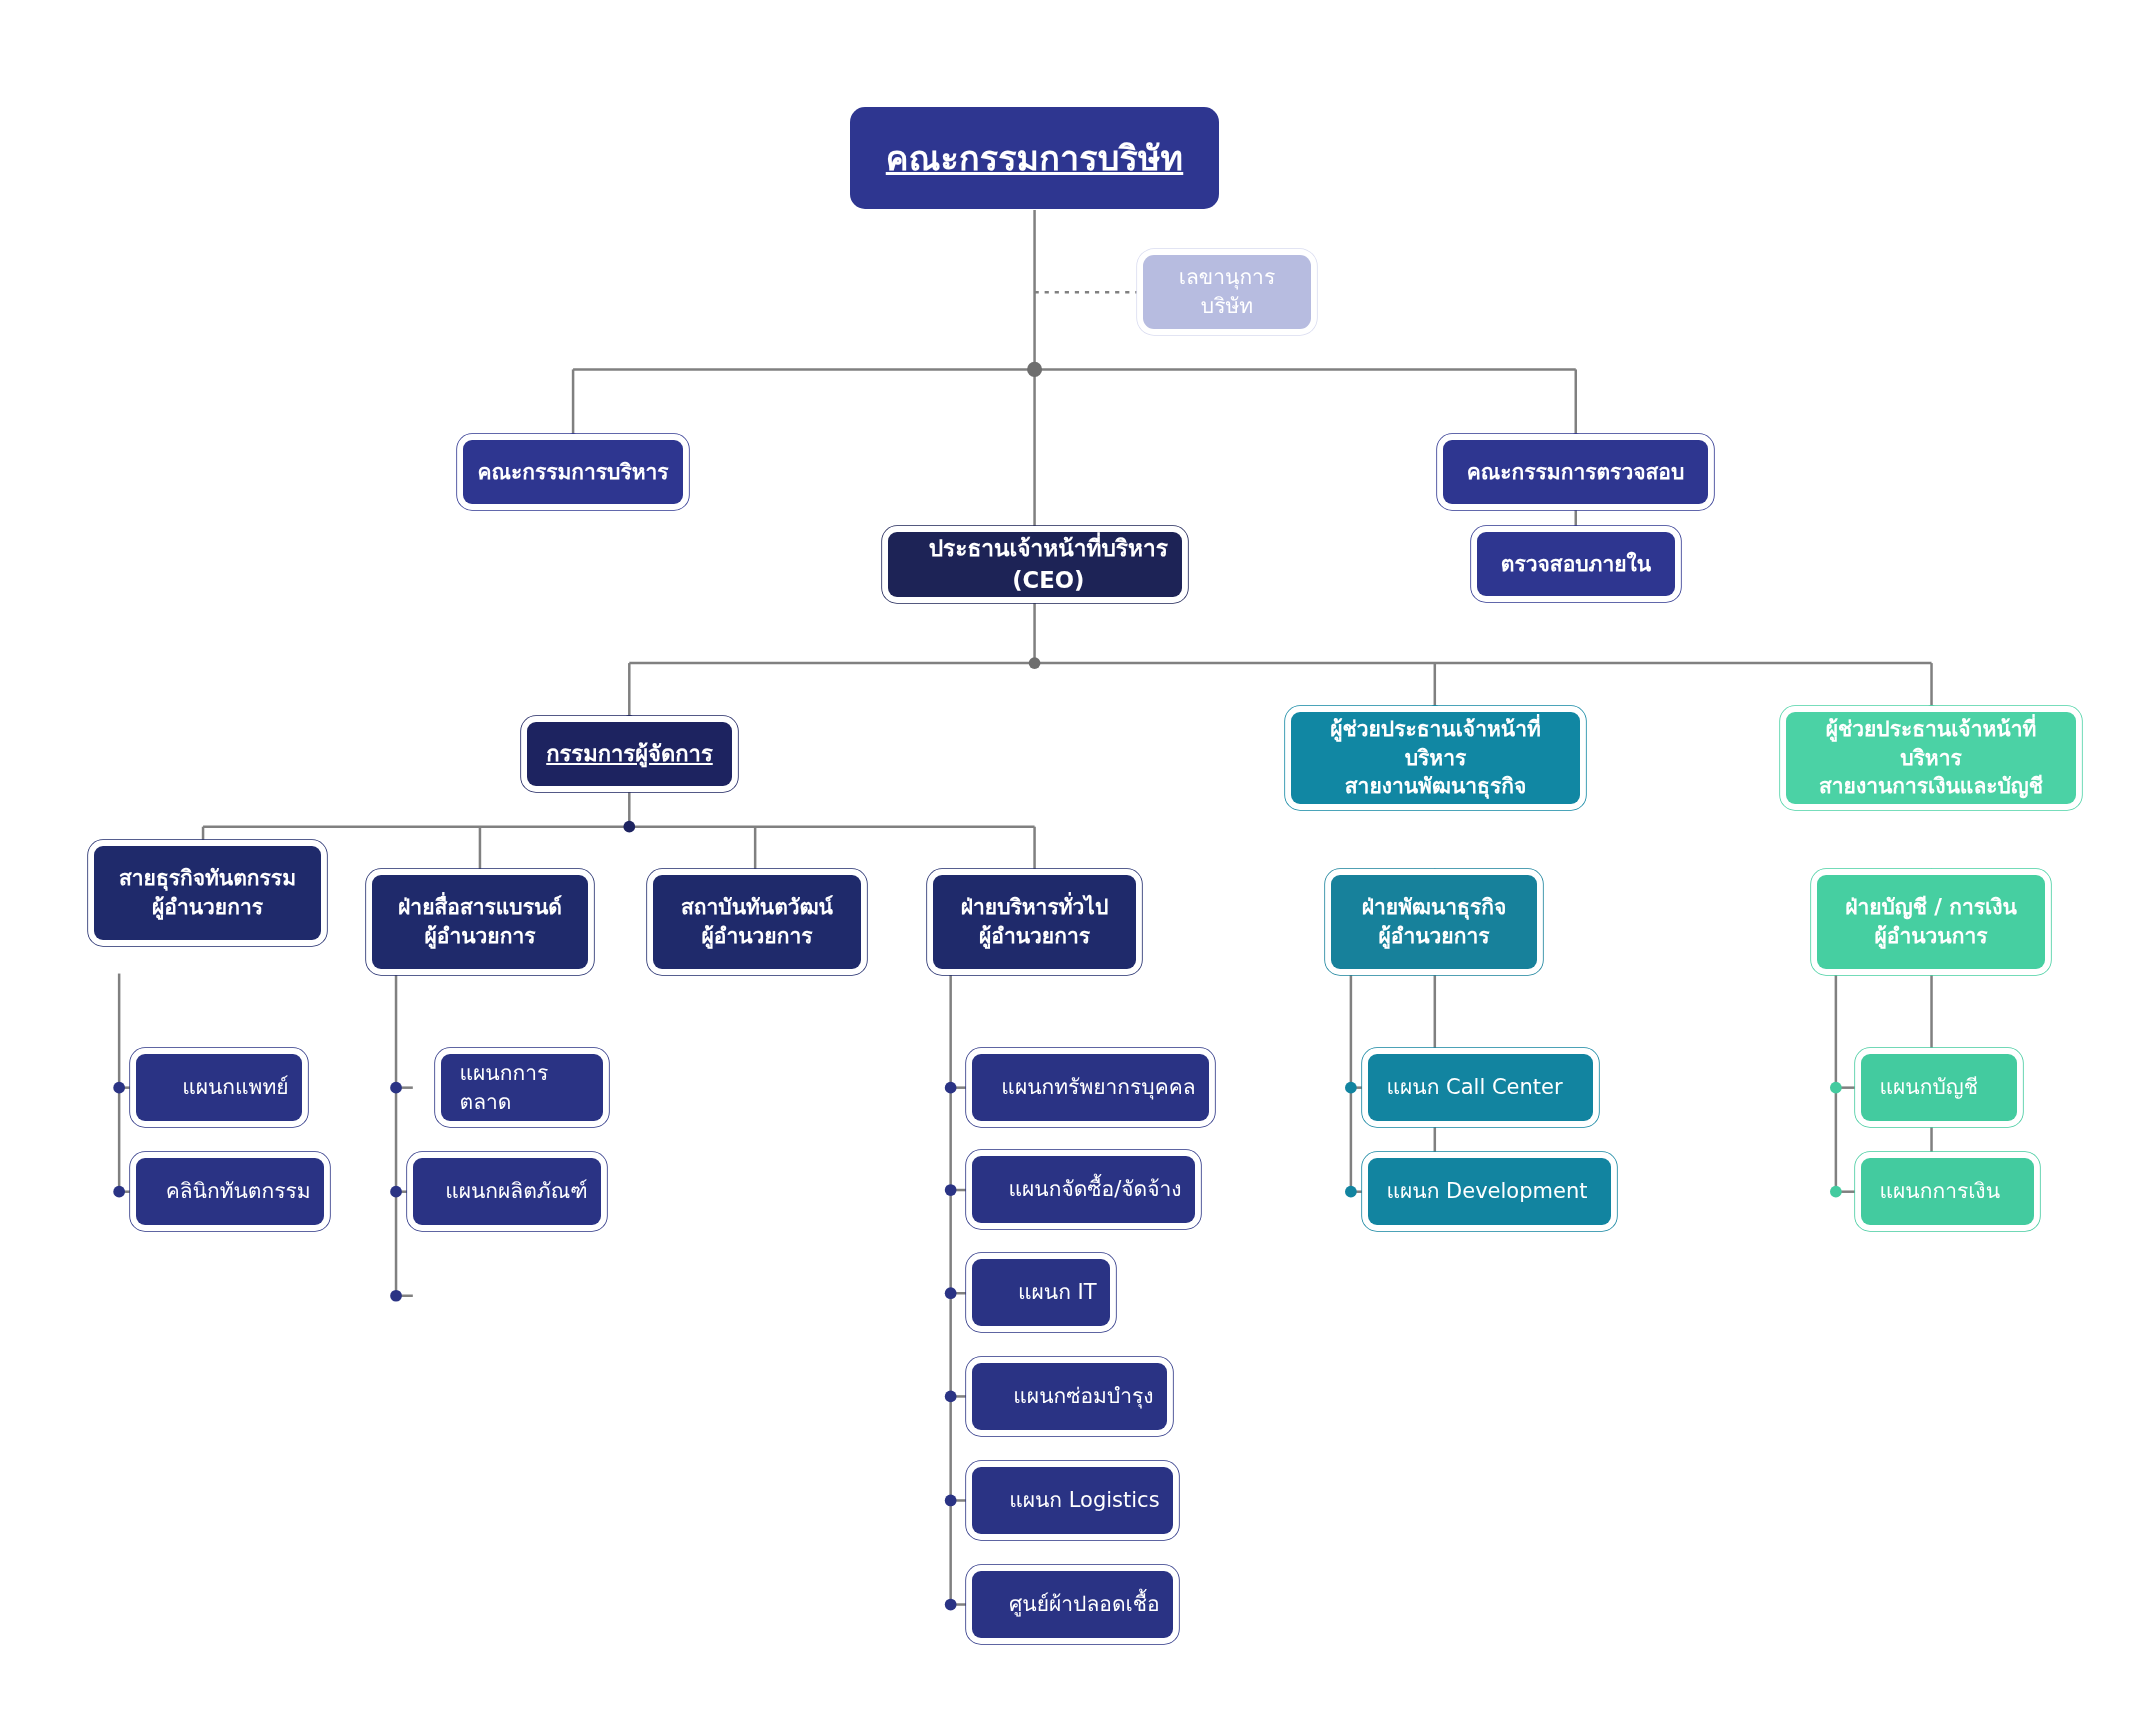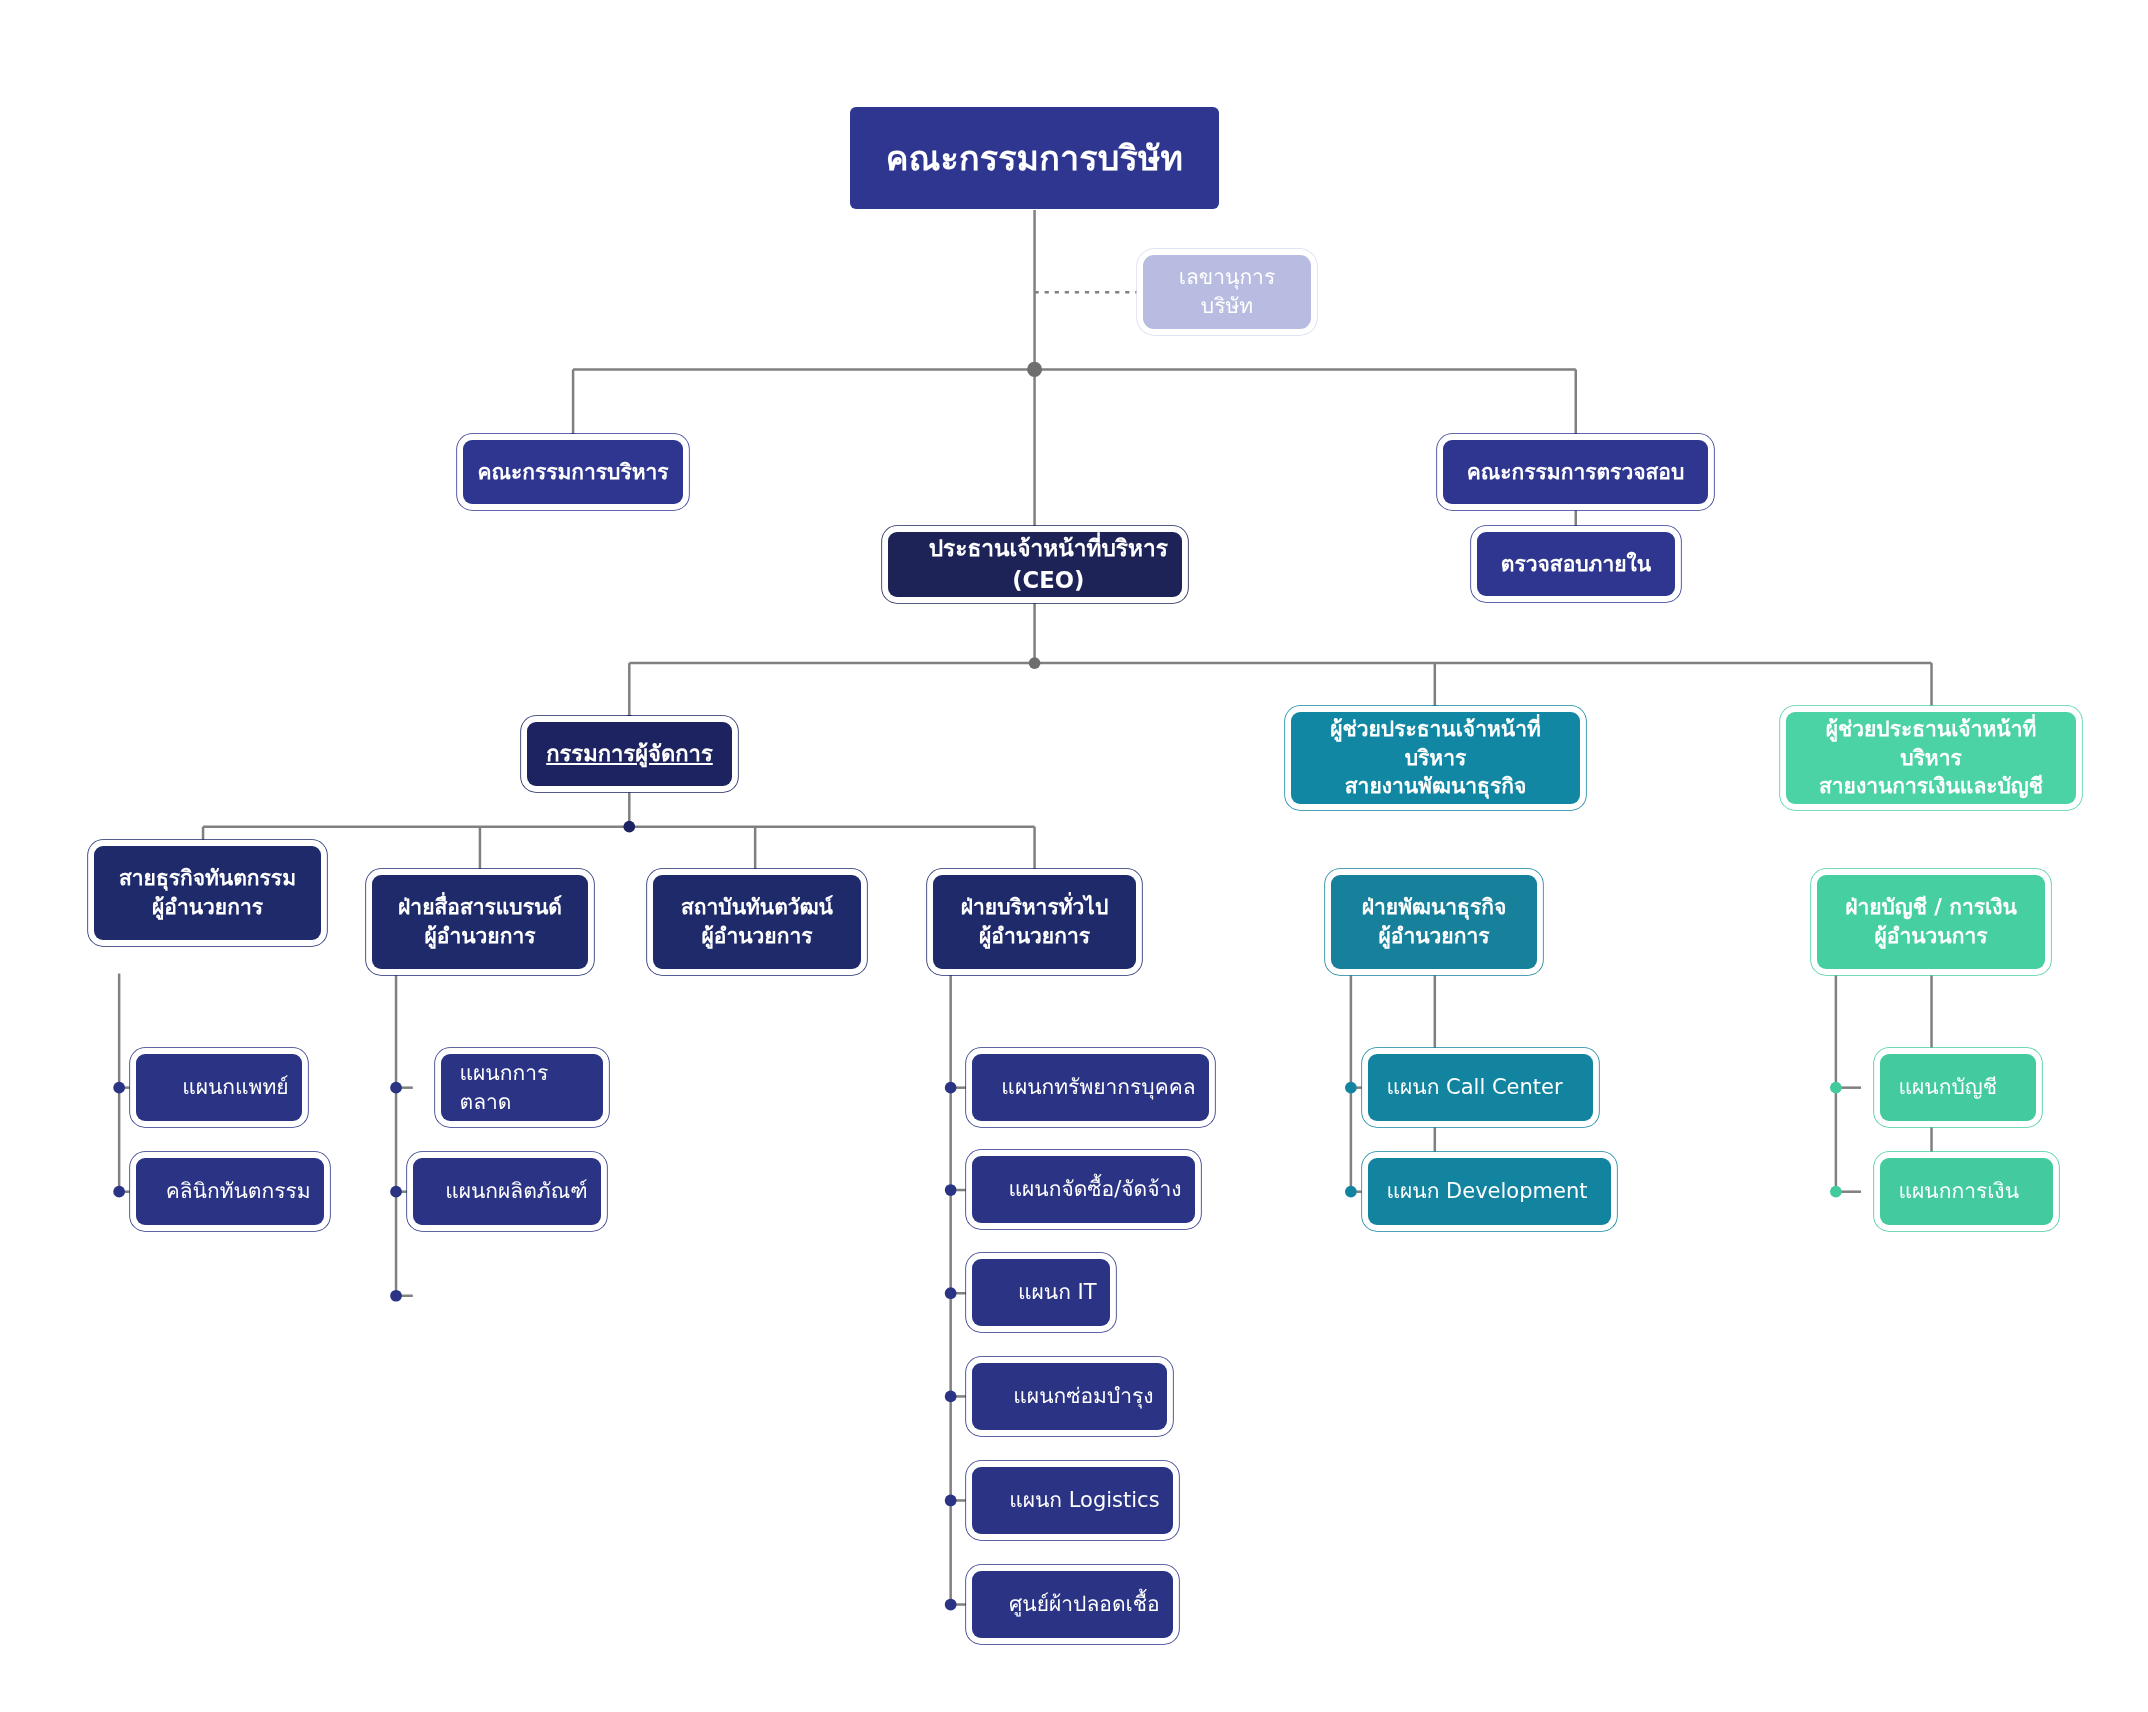--- a/index.html
+++ b/index.html
@@ -36,24 +36,25 @@
     background:#2b3a8f;
     box-shadow:0 0 0 5.9px #ffffff, 0 0 0 6.7px #2b3a8f;
     z-index:3;
   }
   .node .lbl{display:block;white-space:pre-line;}
 
   
   .v-root{
     background:#2e3690;
     box-shadow:none;
-    border-radius:6px;
+    border-radius:15px;
     font-size:34px;
     font-weight:700;
     letter-spacing:0.2px;
+    text-decoration:underline;
   }
   .v-secretary{
     background:#b7bce0;
     color:#ffffff;
     font-size:21px;
     box-shadow:0 0 0 5.9px #ffffff, 0 0 0 6.7px #d9dcf0;
     border-radius:11px;
   }
   .v-committee{
     background:#2e3690;
@@ -123,21 +124,20 @@
     font-weight:600;
   }
   .v-dept-green{
     background:#43cb9f;
     box-shadow:0 0 0 5.9px #ffffff, 0 0 0 6.7px #43cb9f;
     font-size:21px;
     font-weight:500;
     justify-content:flex-start;
     text-align:right;
     padding-left:18.5px;
-    margin-left:19px;
   }
 </style>
 </head>
 <body>
 
 <div id="stage">
 
   <svg id="edges" viewBox="0 0 2560 2041" xmlns="http://www.w3.org/2000/svg">
     <g stroke="#808080" stroke-width="3" fill="none">
 

